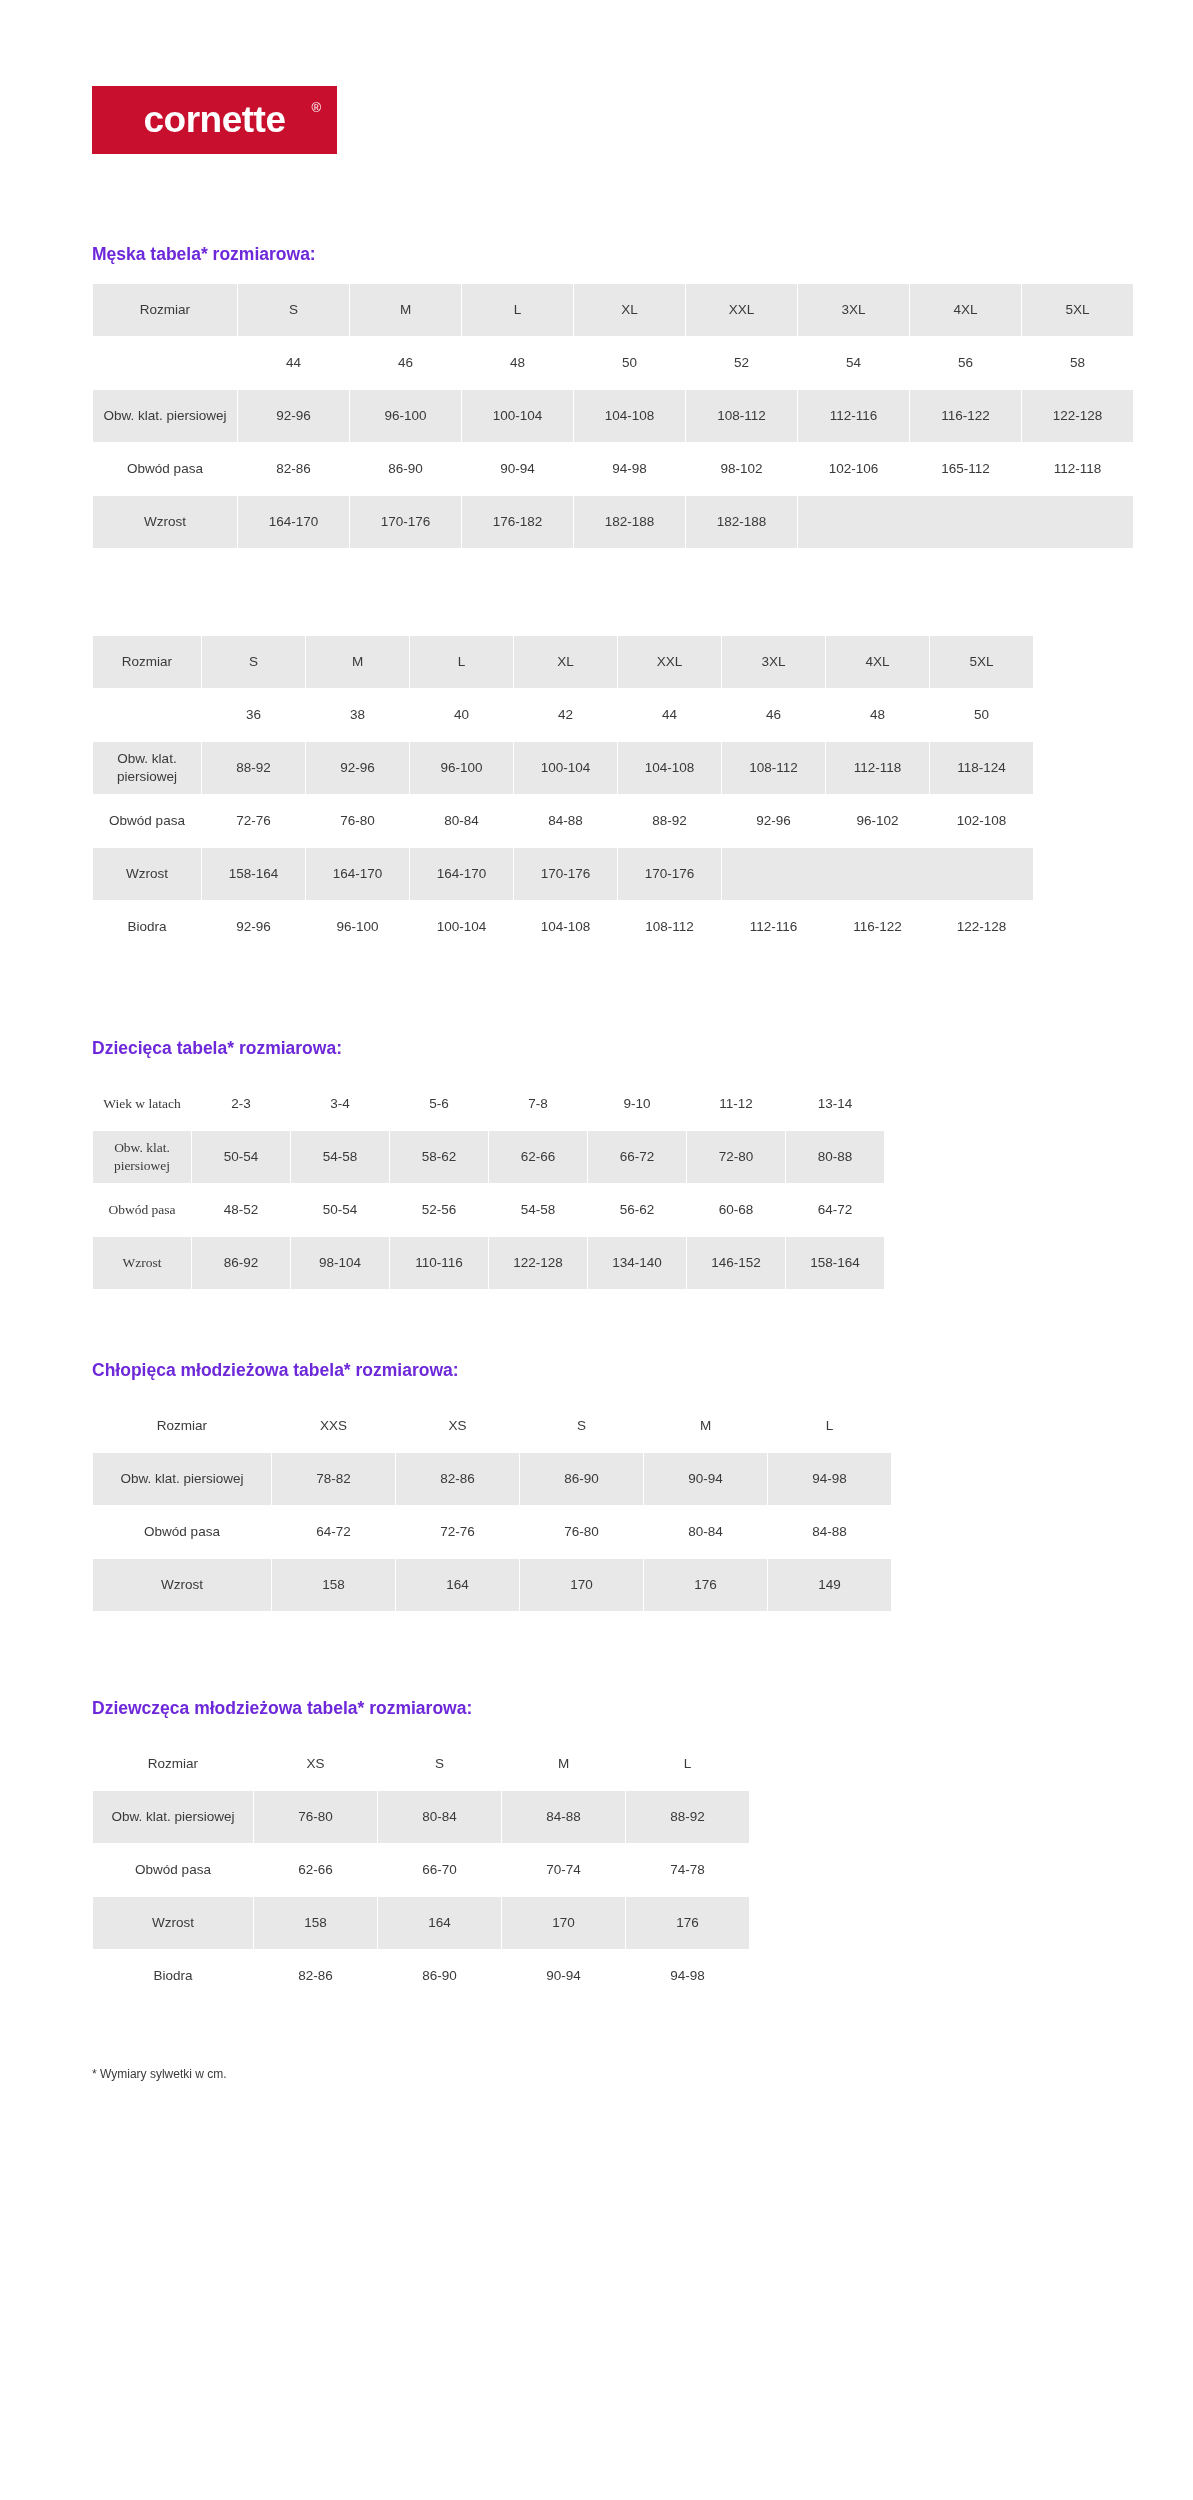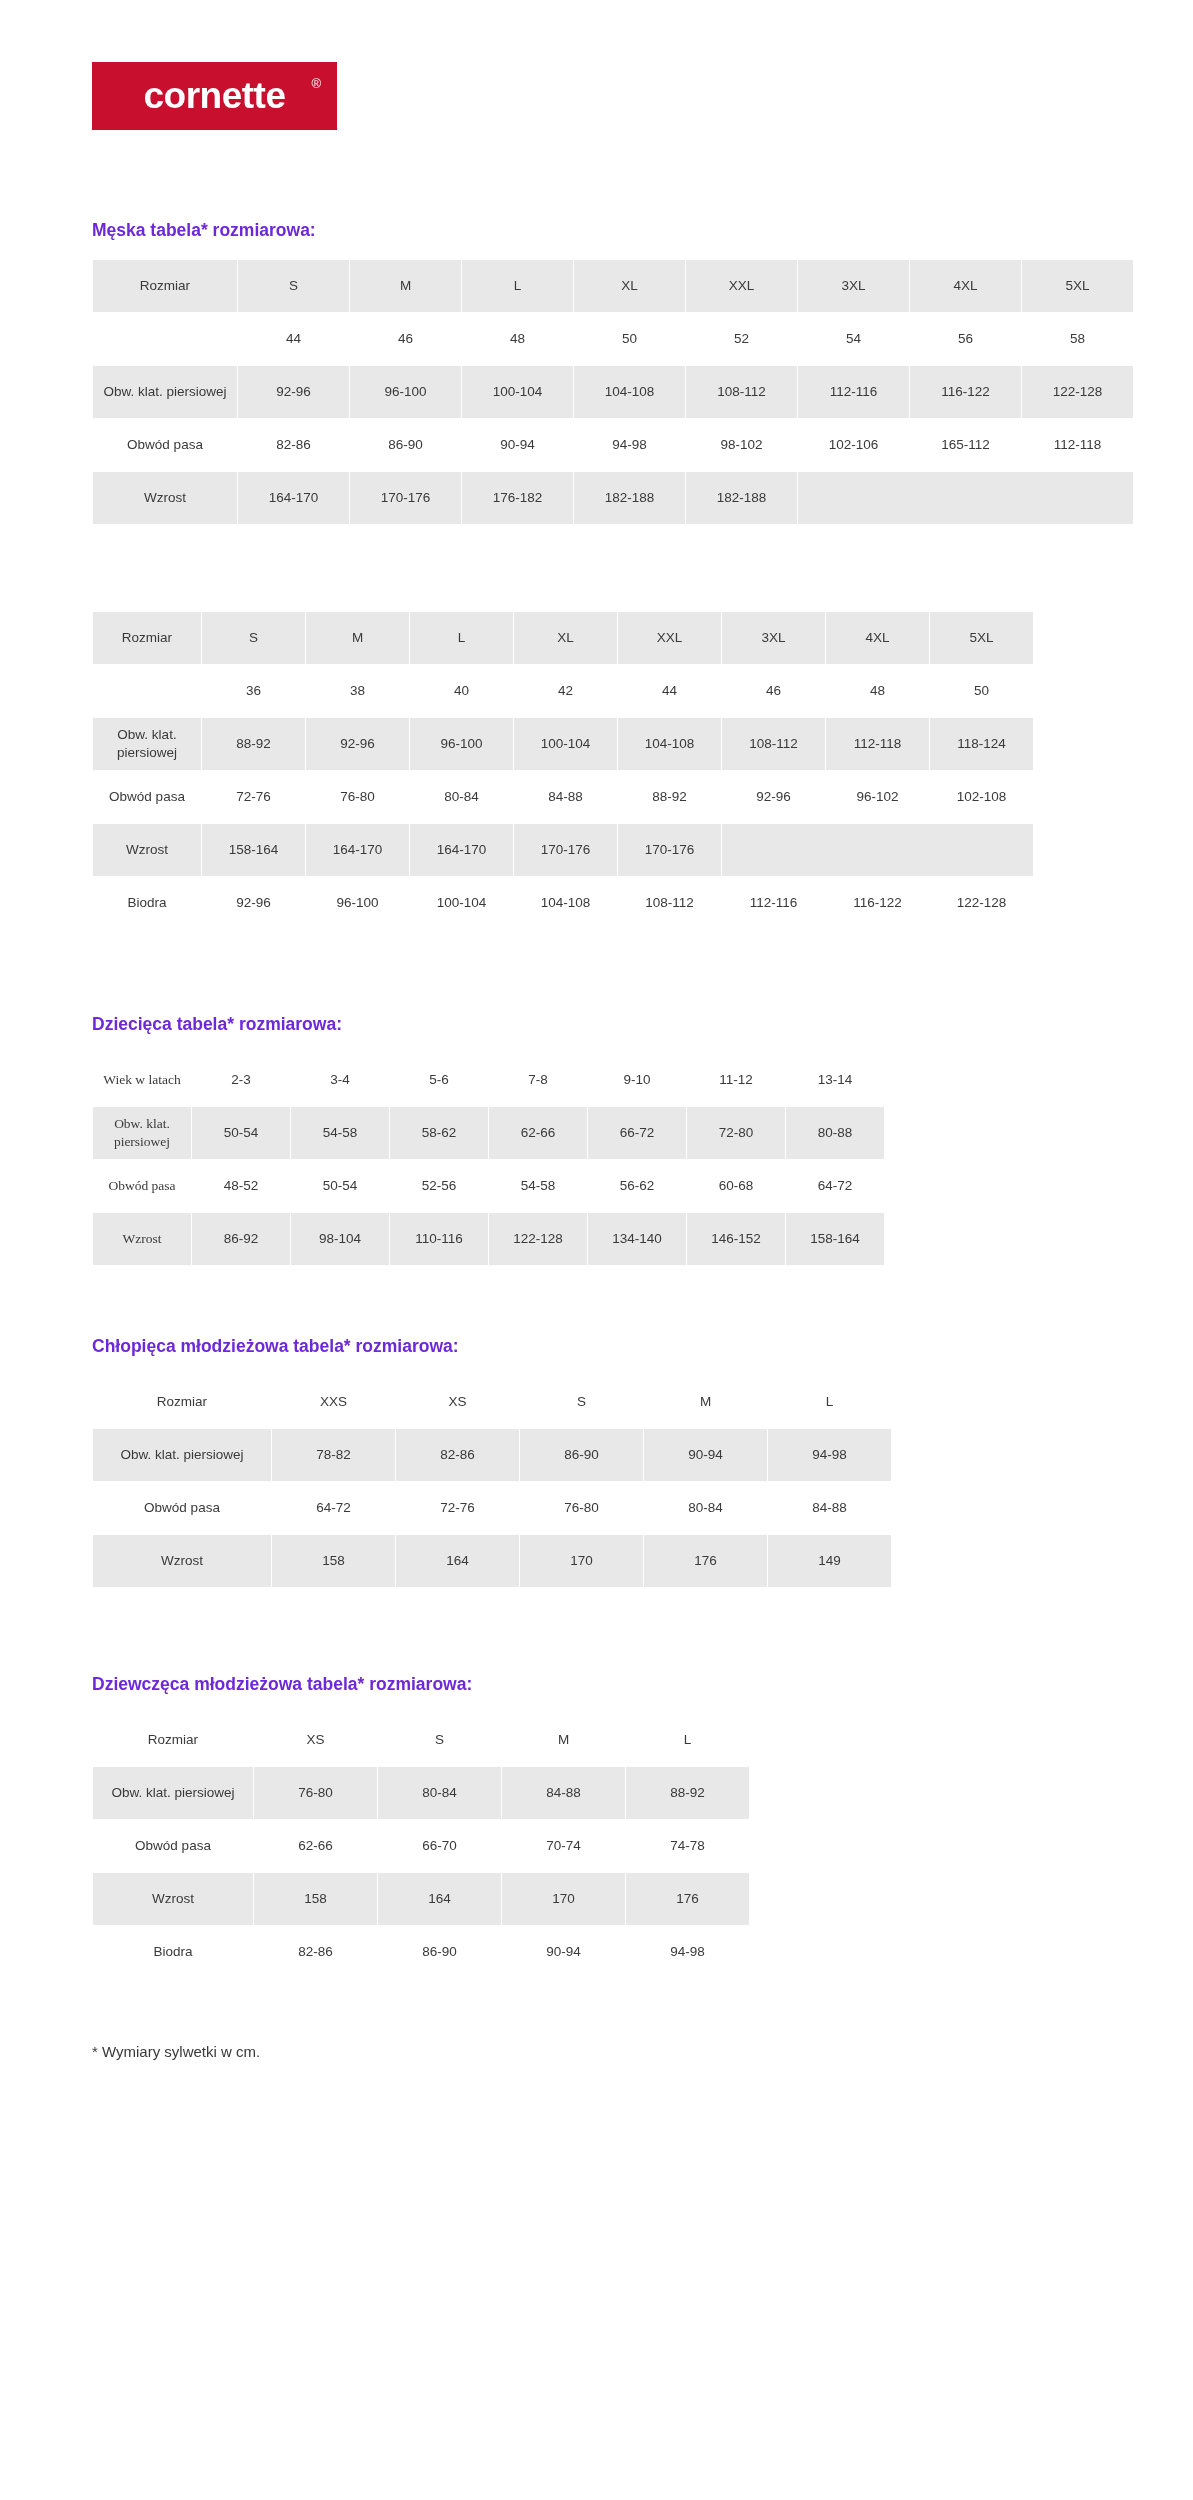--- a/index.html
+++ b/index.html
@@ -12,21 +12,21 @@
     min-height: 2500px;
     font-family: "Liberation Sans", sans-serif;
     color: #333333;
     -webkit-font-smoothing: antialiased;
   }
   .page {
     position: relative;
     width: 1193px;
     min-height: 2500px;
     box-sizing: border-box;
-    padding: 62px 0 0 0;
+    padding: 86px 0 0 0;
   }
   .logo-wrap {
     margin-left: 92px;
     width: 245px;
     height: 68px;
     background: #c8102e;
     display: flex;
     align-items: center;
     justify-content: center;
     position: relative;
@@ -78,21 +78,21 @@
   }
   table.sizes tr.plain td {
     background: #ffffff;
   }
   table.sizes td.label {
     
   }
   .note {
     margin-left: 92px;
     margin-top: 64px;
-    font-size: 15px;
+    font-size: 12px;
     color: #3a3a3a;
   }
 
   
   .t-men td { height: 52px; }
   .t-men td:first-child { width: 136px; }
   .t-men td { width: 103px; }
 
   .t-women td { height: 52px; }
   .t-women td:first-child { width: 100px; }

